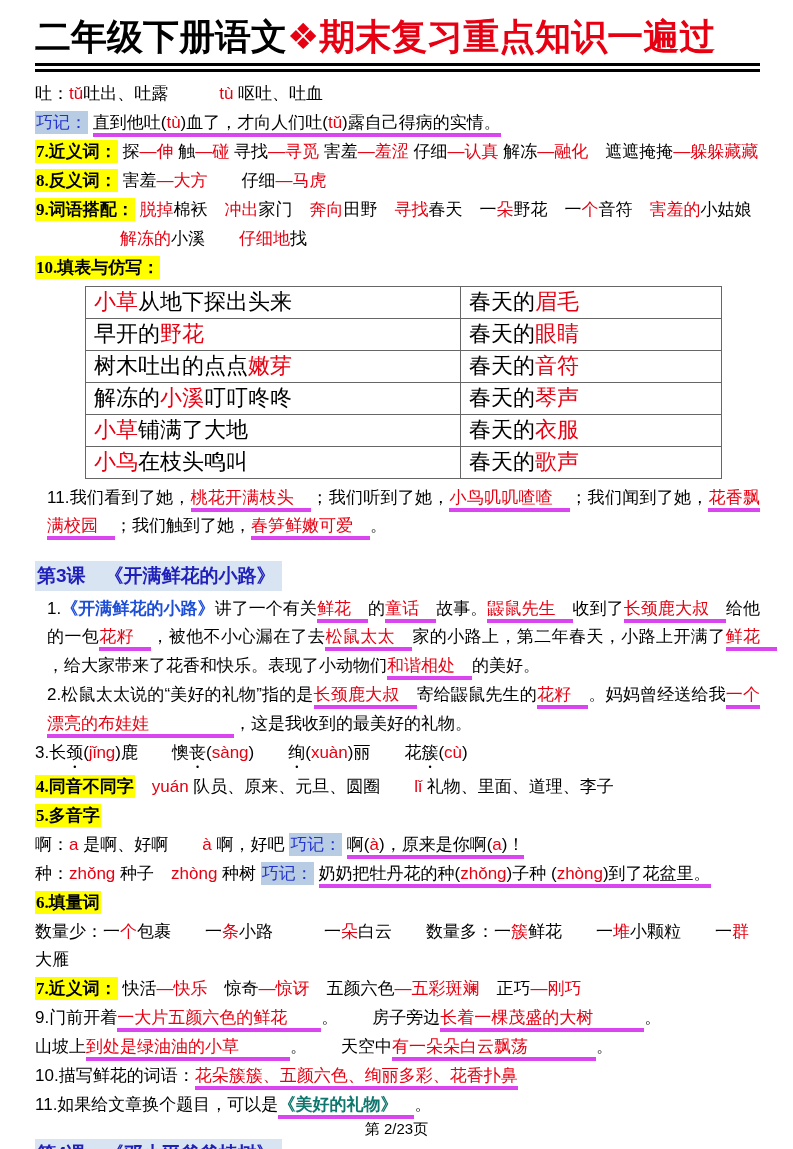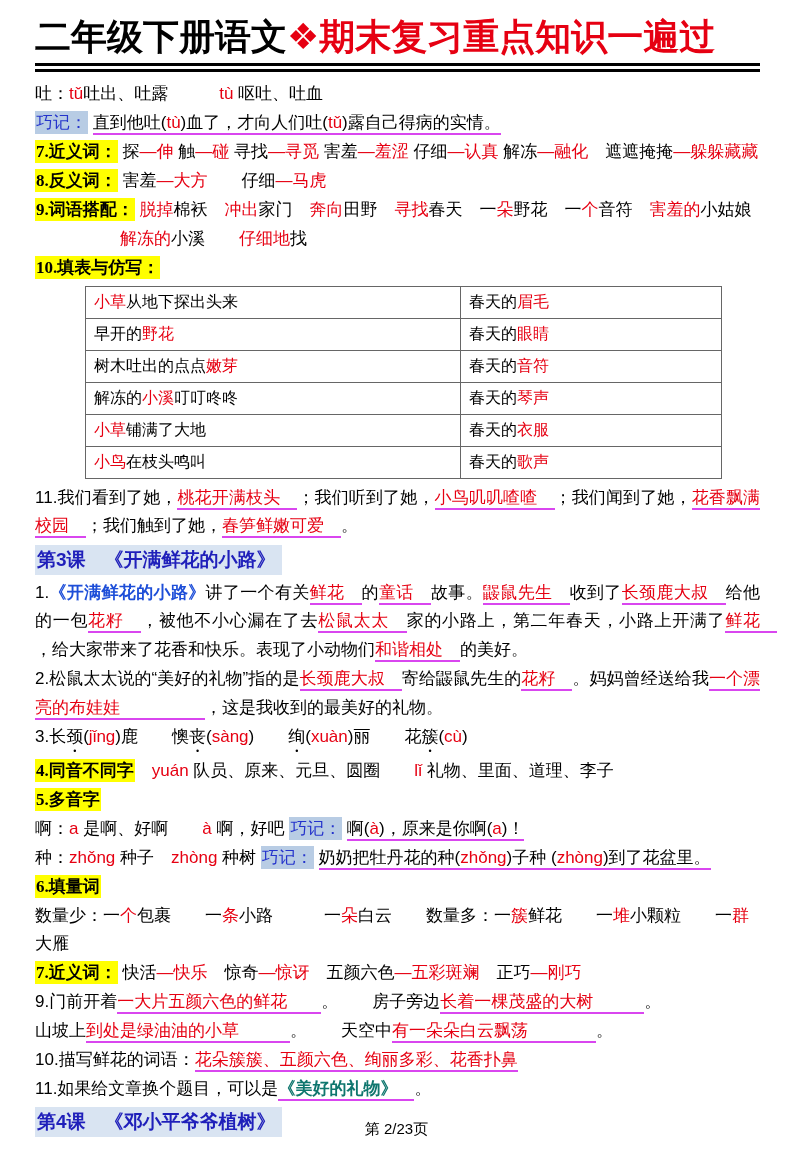--- a/index.html
+++ b/index.html
@@ -6,41 +6,41 @@
   body{width:793px;height:1149px;position:relative;overflow:hidden;
        font-family:"Liberation Sans","DejaVu Sans",sans-serif;
        font-size:17px;color:#000;}
   .page{box-sizing:border-box;width:793px;height:1149px;padding:14px 33px 0 35px;position:relative;}
   
   .title{font-size:36px;font-weight:bold;letter-spacing:0;white-space:nowrap;line-height:1.3;}
   .title .t-red{color:#e60012;}
   .rule{height:3px;border-top:3px solid #000;border-bottom:3px solid #000;margin:2px 0 8px 0;}
   
   .line{line-height:28px;margin:0 0 1px 0;}
-  .para{line-height:28.5px;text-align:justify;margin:0 0 1px 0;}
+  .para{line-height:28.5px;text-align:justify;margin:0 0 1px 12px;}
   .indent{padding-left:85px;}
   
   .seg{white-space:pre-wrap;}
   .k{color:#000;}
   .kb{color:#1d4ed8;font-weight:bold;}
   .r{color:#e60012;}
   .rb{color:#0f766e;font-weight:bold;}
   .y{background:#ffff00;color:#000;font-weight:bold;padding:2px 1px;font-family:Liberation Serif, serif;}
   .bl{background:#b8cce4;color:#2433cc;padding:2px 1px;}
-  .u{border-bottom:2px solid #d946ef;padding-bottom:1px;}
+  .u{border-bottom:4px solid #d946ef;padding-bottom:1px;}
   .em{text-emphasis:filled dot;-webkit-text-emphasis:filled dot;
       text-emphasis-position:under left;-webkit-text-emphasis-position:under left;}
   
   .lesson{display:inline-block;background:#d9e4f2;color:#1f1fba;font-weight:bold;
           font-size:19px;padding:2px 6px 2px 2px;line-height:26px;}
-  .lesson-wrap{margin:4px 0 4px 0;}
+  .lesson-wrap{margin:20px 0 4px 0;}
   
   table.fill{border-collapse:collapse;margin:4px 0 5px 50px;}
   table.fill td{border:1px solid #666;width:358px;height:29px;padding:1px 8px;
-                line-height:26px;font-size:16px;}
+                line-height:26px;font-size:22px;}
   table.fill td.c2{width:244px;}
   
   .footer{position:absolute;bottom:10px;left:0;width:100%;text-align:center;
           font-size:15px;color:#000;}
 </style>
 </head>
 <body>
 
 <div class="page">
 

